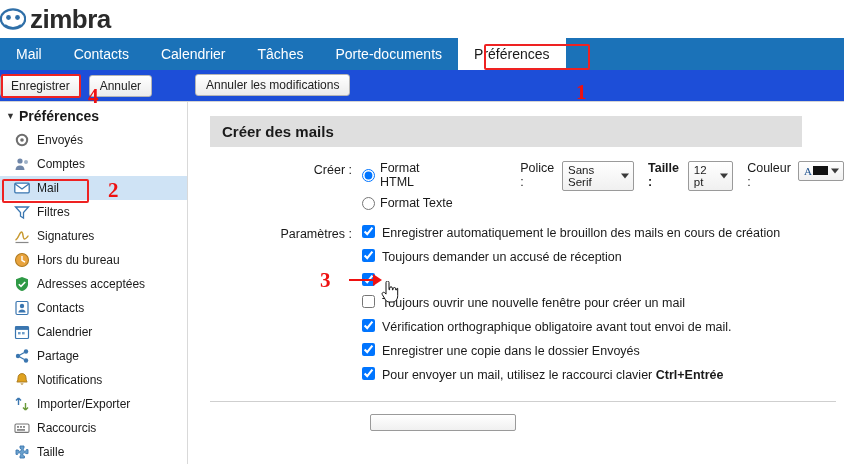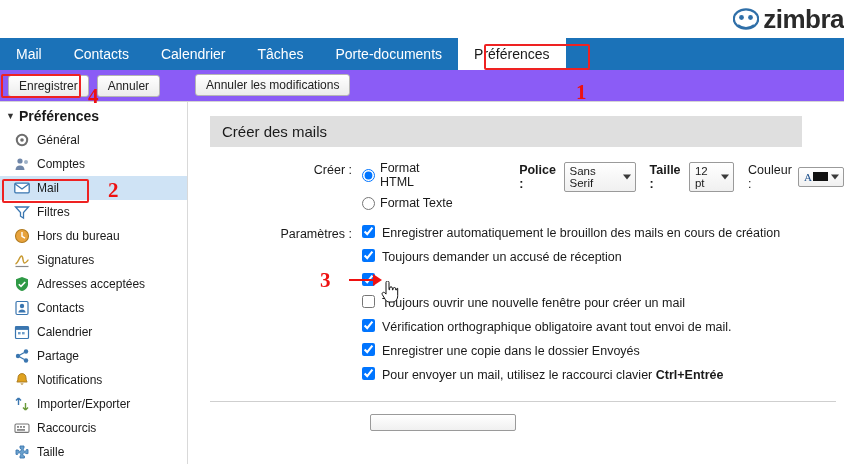--- a/index.html
+++ b/index.html
@@ -13,22 +13,20 @@
     overflow: hidden;
     position: relative;
   }
 
   
   .header {
     height: 38px;
     background: #ffffff;
     display: flex;
     align-items: center;
-    padding-left: 8px;
-    justify-content: flex-end;
   }
   .logo-wrap { display:flex; align-items:center; gap:4px; }
   .logo-mark { width: 26px; height: 24px; position: relative; }
   .logo-text {
     font-size: 26px;
     font-weight: bold;
     color: #2a2a2a;
     letter-spacing: -0.5px;
     line-height: 1;
   }
@@ -51,25 +49,24 @@
     cursor: default;
   }
   .tab.active {
     background: #ffffff;
     color: #1a1a1a;
   }
 
   
   .toolbar {
     height: 32px;
-    background: #8b5cf6;
+    background: #1d4ed8;
     border-bottom: 1px solid #d4d4d4;
     display: flex;
     align-items: center;
-    padding-left: 8px;
     gap: 8px;
     position: relative;
   }
   .btn {
     background: linear-gradient(#ffffff, #ececec);
     border: 1px solid #b5b5b5;
     border-radius: 3px;
     font-size: 12px;
     padding: 3px 10px;
     color: #222;
@@ -124,36 +121,36 @@
   .main {
     flex: 1;
     background: #ffffff;
     padding: 14px 0 0 22px;
     overflow: hidden;
     position: relative;
   }
   .section-title {
     background: #dfdfdf;
     font-size: 15px;
-    font-weight: normal;
+    font-weight: bold;
     padding: 7px 12px;
     color: #1a1a1a;
     width: 592px;
   }
   .form { margin-top: 14px; font-size: 12px; }
   .row { display: flex; margin-bottom: 4px; }
   .rowlabel {
     width: 152px;
     text-align: right;
     padding-right: 10px;
     font-size: 12.5px;
     padding-top: 2px;
   }
   .rowbody { flex: 1; }
-  .inline { display: flex; align-items: center; gap: 6px; flex-wrap: nowrap; }
+  .inline { display: flex; align-items: flex-start; gap: 6px; flex-wrap: nowrap; }
   .radio-line { display: flex; align-items: center; gap: 5px; margin-bottom: 3px; }
   input[type="radio"], input[type="checkbox"] { margin: 0; }
   .selbox {
     border: 1px solid #9a9a9a;
     background: linear-gradient(#ffffff,#f0f0f0);
     font-size: 11.5px;
     padding: 2px 16px 2px 5px;
     border-radius: 2px;
     position: relative;
     min-width: 42px;
@@ -276,21 +273,21 @@
       <span>Préférences</span>
     </div>
 
     <div class="side-item">
       <span class="ico">
         <svg width="16" height="16" viewBox="0 0 16 16">
             <circle cx="8" cy="8" r="5.2" fill="none" stroke="#6e6e6e" stroke-width="2"></circle>
             <circle cx="8" cy="8" r="1.8" fill="#6e6e6e"></circle>
           </svg>
       </span>
-      <span class="label">Général</span>
+      <span class="label">Envoyés</span>
     </div>
 
     <div class="side-item">
       <span class="ico">
         <svg width="16" height="16" viewBox="0 0 16 16">
             <circle cx="6" cy="5" r="2.6" fill="#6f86a8"></circle>
             <path d="M1.5 14c0-3 2-4.4 4.5-4.4S10.5 11 10.5 14z" fill="#6f86a8"></path>
             <circle cx="12" cy="6" r="2" fill="#9fb2c8"></circle>
           </svg>
       </span>
@@ -312,35 +309,35 @@
         <svg width="16" height="16" viewBox="0 0 16 16">
             <path d="M1.5 3h13l-5 5.5V14l-3-1.8V8.5z" fill="#ffffff" stroke="#3a76b0" stroke-width="1.3"></path>
           </svg>
       </span>
       <span class="label">Filtres</span>
     </div>
 
     <div class="side-item">
       <span class="ico">
         <svg width="16" height="16" viewBox="0 0 16 16">
+            <path d="M1.5 12c3-1 4-8 6-8s1 7 3 7 3-3 4-3" fill="none" stroke="#c89a32" stroke-width="1.5"></path>
+            <line x1="1.5" y1="14.5" x2="14.5" y2="14.5" stroke="#888" stroke-width="1.2"></line>
+          </svg>
+      </span>
+      <span class="label">Signatures</span>
+    </div>
+
+    <div class="side-item">
+      <span class="ico">
+        <svg width="16" height="16" viewBox="0 0 16 16">
             <circle cx="8" cy="8" r="6.5" fill="#e8a33d" stroke="#b07a1e" stroke-width="1.1"></circle>
             <path d="M8 4v4.3l3 1.8" fill="none" stroke="#ffffff" stroke-width="1.4"></path>
           </svg>
       </span>
       <span class="label">Hors du bureau</span>
-    </div>
-
-    <div class="side-item">
-      <span class="ico">
-        <svg width="16" height="16" viewBox="0 0 16 16">
-            <path d="M1.5 12c3-1 4-8 6-8s1 7 3 7 3-3 4-3" fill="none" stroke="#c89a32" stroke-width="1.5"></path>
-            <line x1="1.5" y1="14.5" x2="14.5" y2="14.5" stroke="#888" stroke-width="1.2"></line>
-          </svg>
-      </span>
-      <span class="label">Signatures</span>
     </div>
 
     <div class="side-item">
       <span class="ico">
         <svg width="16" height="16" viewBox="0 0 16 16">
             <path d="M8 1l6 2.2v5c0 3.5-3.2 6.2-6 6.8-2.8-.6-6-3.3-6-6.8v-5z" fill="#2f9a46"></path>
             <path d="M4.8 8.2l2.2 2.2 4.2-4.4" fill="none" stroke="#ffffff" stroke-width="1.6"></path>
           </svg>
       </span>
       <span class="label">Adresses acceptées</span>
@@ -431,21 +428,21 @@
     <div class="form">
 
       <div class="row">
         <div class="rowlabel">Créer :</div>
         <div class="rowbody">
           <div class="inline">
             <div class="radio-line">
               <input type="radio" name="fmt" checked="" style="">
               <span class="lbl">Format HTML</span>
             </div>
-            <span class="lbl" style="margin-left:22px; font-weight:bold;padding-left:47px;">Police :</span>
+            <span class="lbl" style="margin-left:22px; font-weight:normal;padding-left:47px;">Police :</span>
             <span class="selbox" style="min-width:72px;">
               <span>Sans Serif</span>
               <span class="arrow"></span>
             </span>
             <span class="lbl" style="margin-left:8px; font-weight:bold;">Taille :</span>
             <span class="selbox" style="min-width:44px;">
               <span>12 pt</span>
               <span class="arrow"></span>
             </span>
             <span class="lbl" style="margin-left:8px; font-weight:normal;">Couleur :</span>

